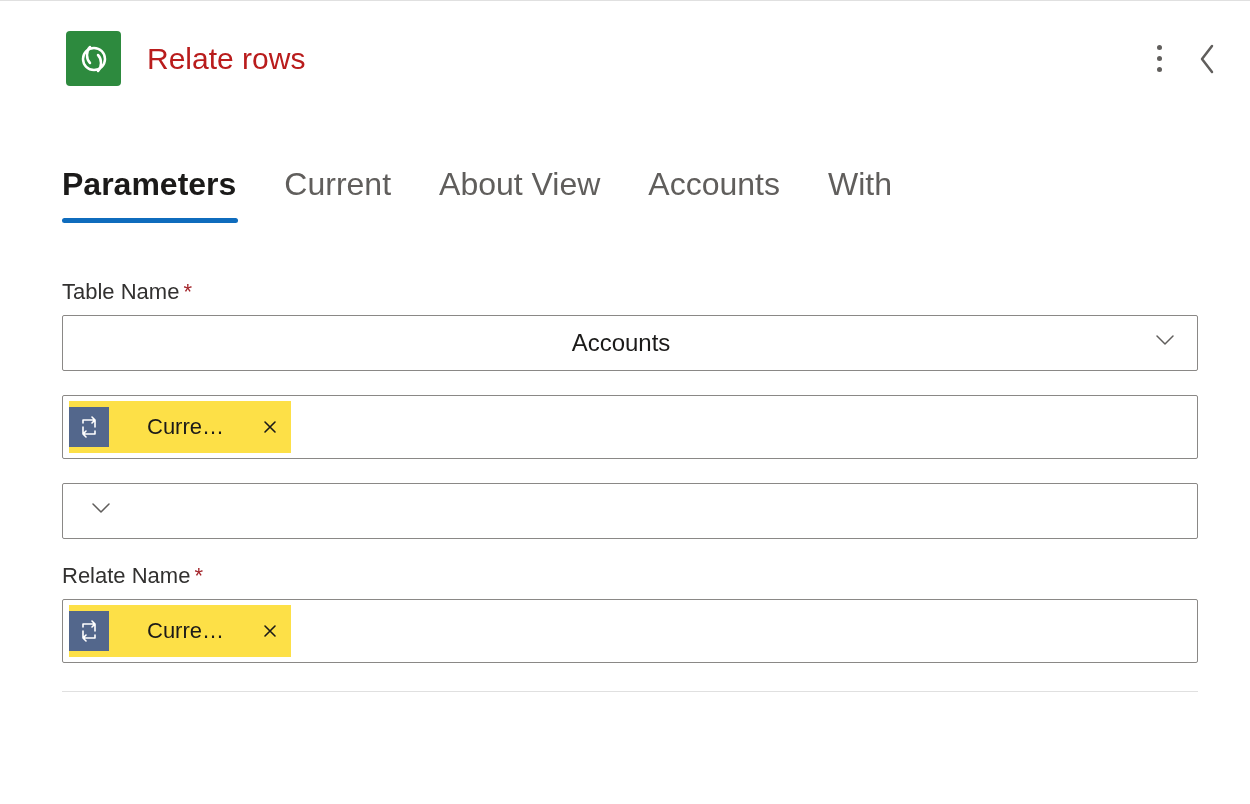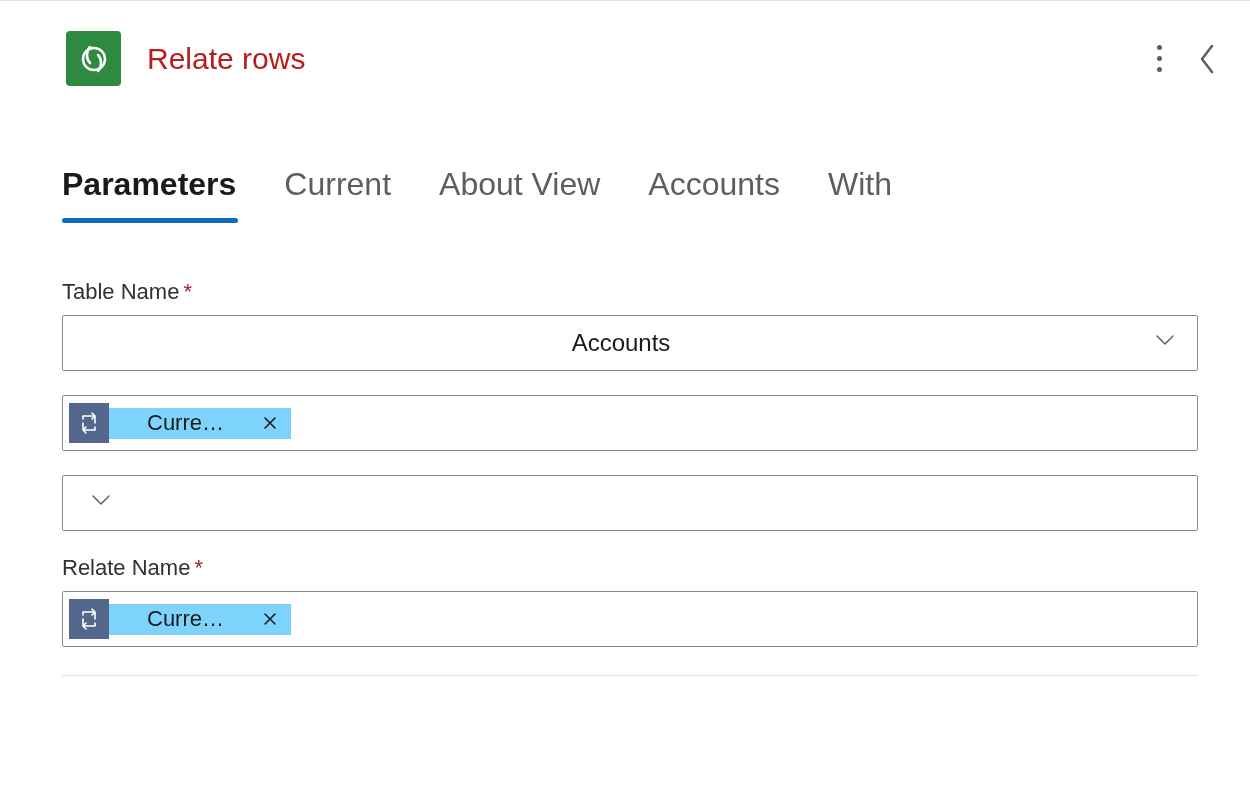--- a/index.html
+++ b/index.html
@@ -127,22 +127,22 @@
     .select-box .value { flex: 1; }
     .select-box .chev { color: #605e5c; }
     .input-box {
       padding: 5px 6px;
       gap: 0;
       cursor: text;
     }
     .token {
       display: flex;
       align-items: center;
-      background: #7dd3fc;
-      height: 31px;
+      background: #fde047;
+      height: 52px;
       padding: 0;
       gap: 0;
     }
     .token-icon {
       width: 40px;
       height: 40px;
       background: #53678c;
       display: flex;
       align-items: center;
       justify-content: center;

